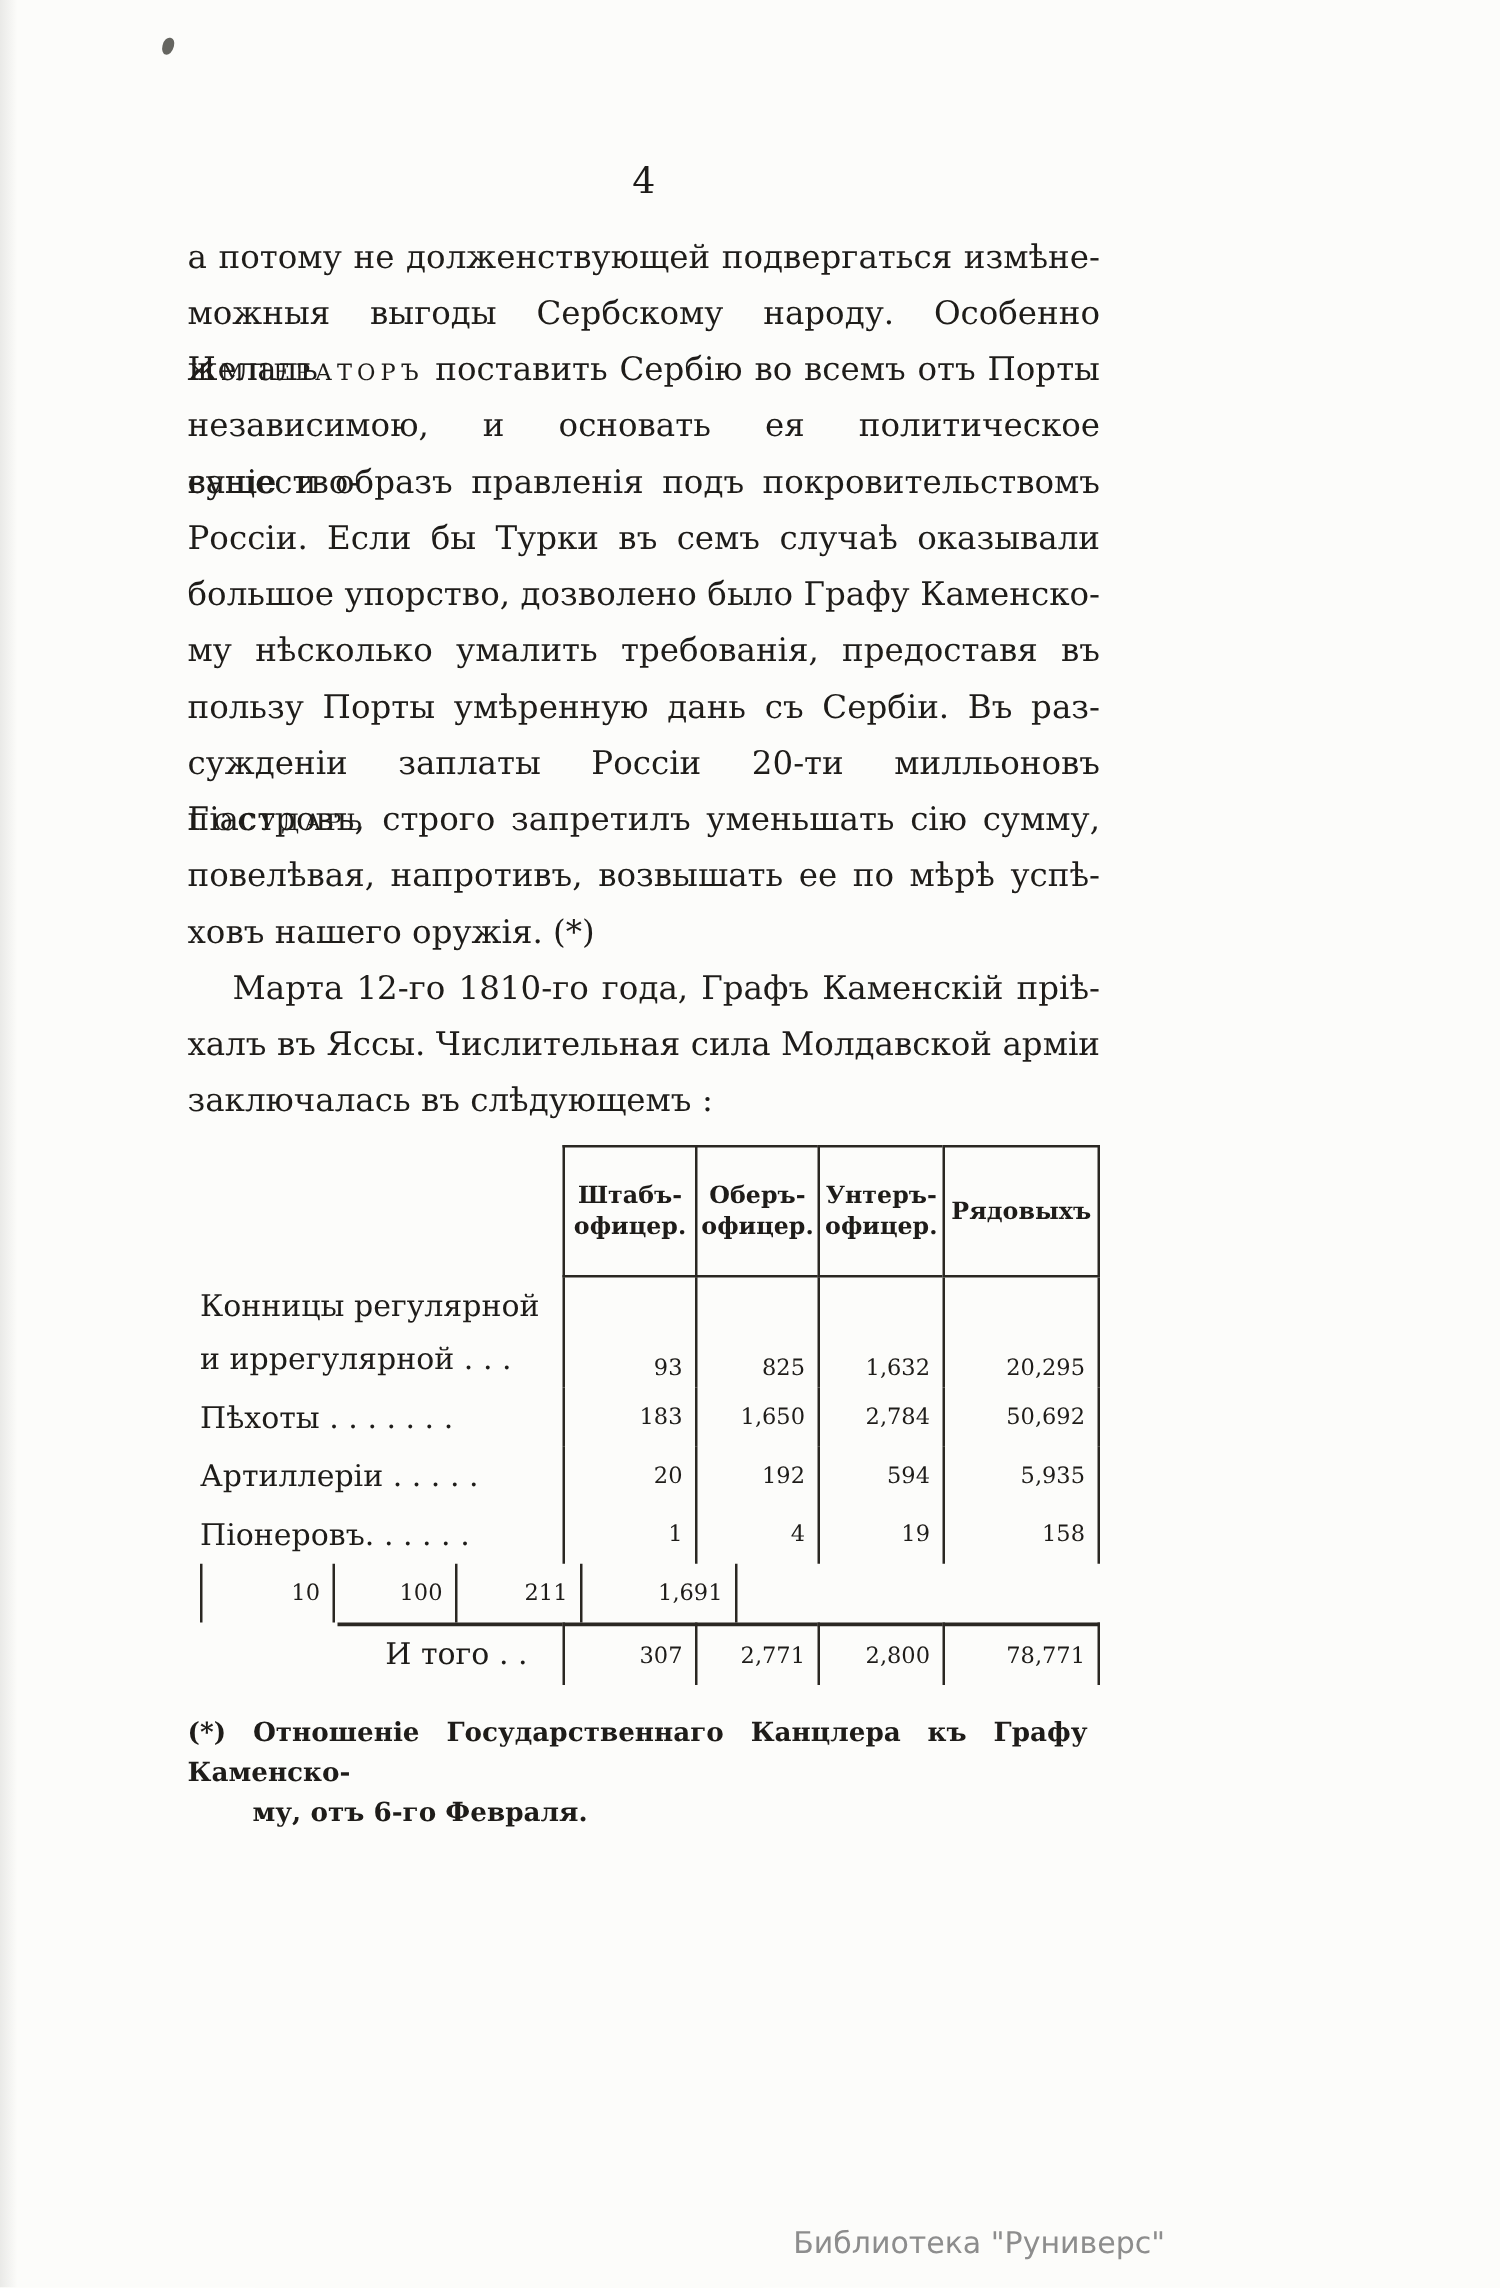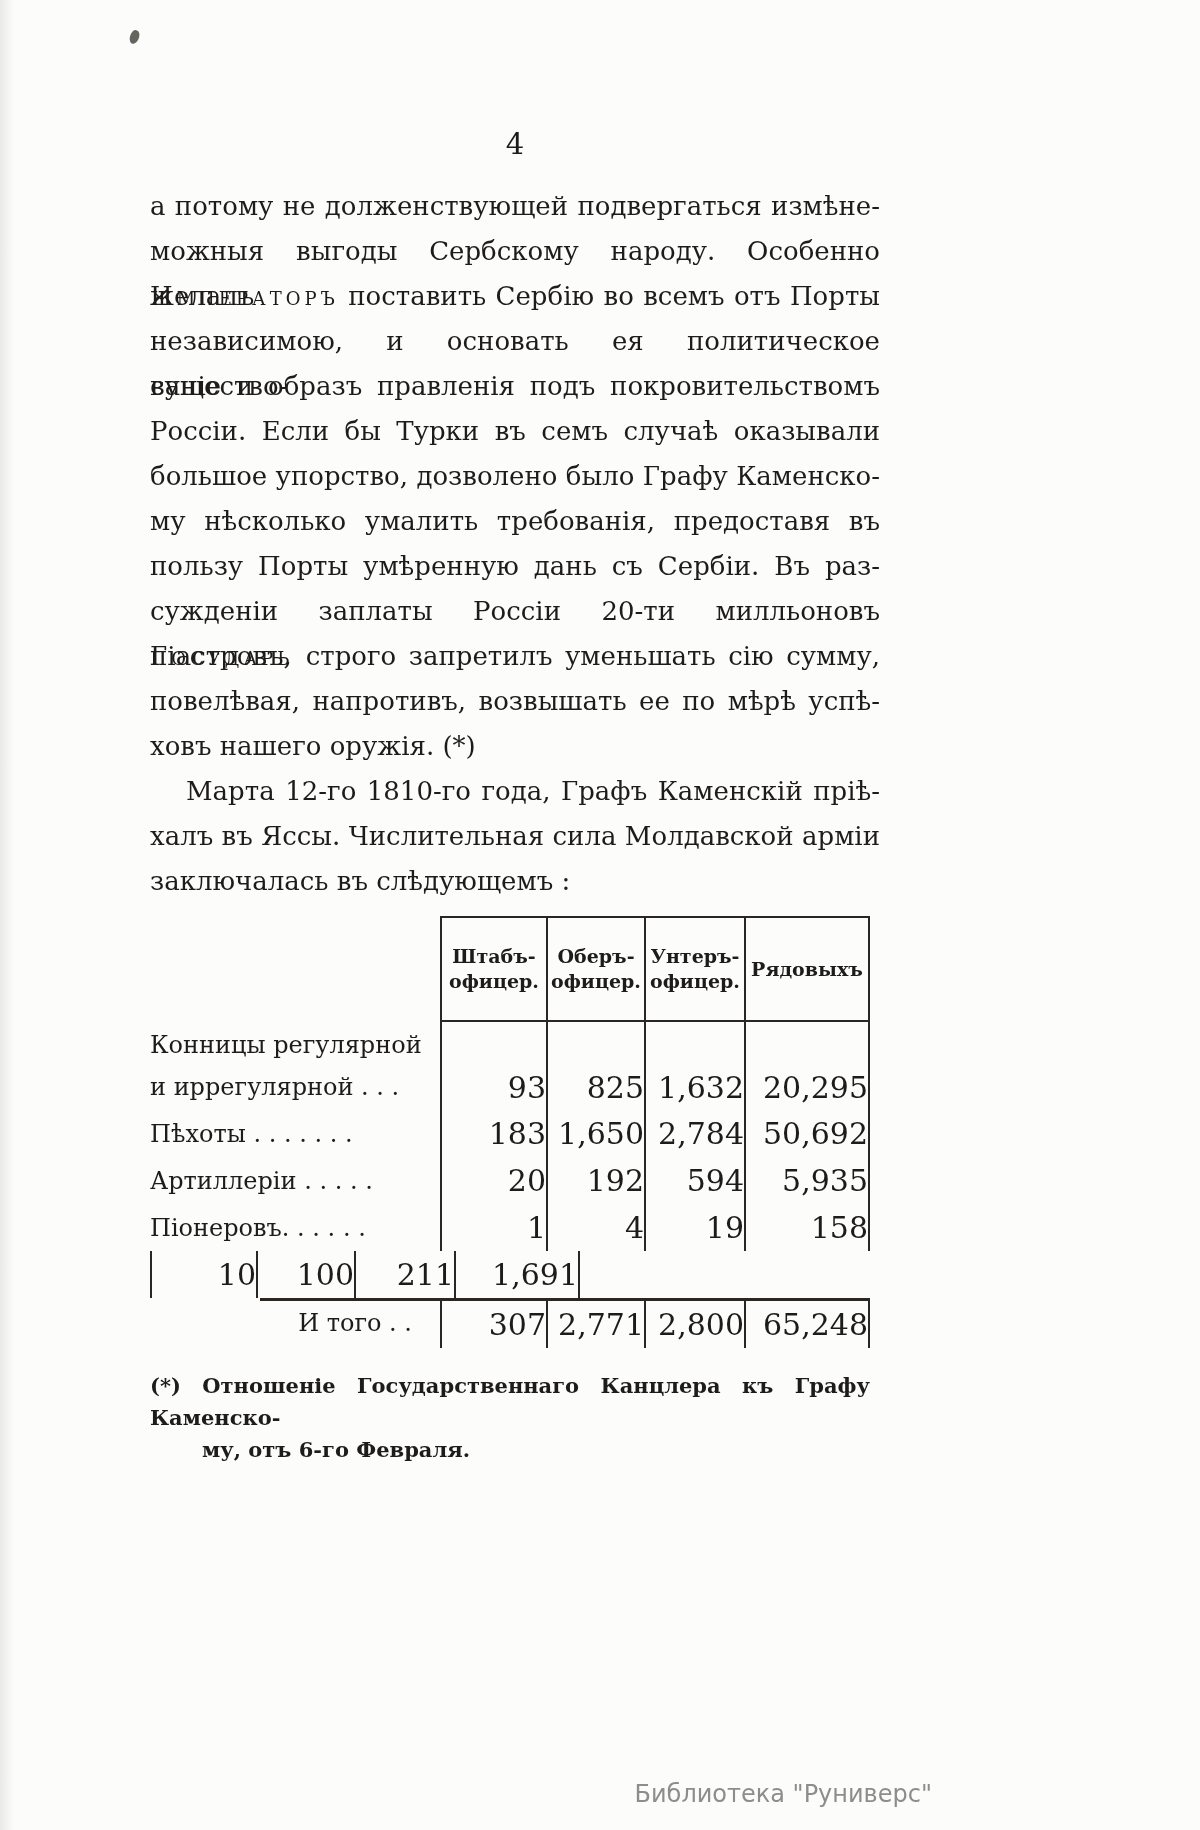--- a/index.html
+++ b/index.html
@@ -29,21 +29,21 @@
   .content { position: absolute; left: 150px; top: 126px; width: 730px; }
 
   .page-number { text-align: center; font-size: 29px; line-height: 36px; margin-bottom: 22px; }
 
   .line { font-size: 26px; height: 45px; line-height: 45px; }
   .line.just { text-align: justify; text-align-last: justify; }
   .line.indent { text-indent: 36px; }
   .spaced { font-variant: small-caps; letter-spacing: 4px; }
 
   
-  .army-table { margin-top: 12px; width: 720px; }
+  .army-table { margin-top: 12px; margin-left: 10px; width: 720px; }
   .trow { display: flex; }
   .tcell { flex: none; }
   .c0 { width: 290px; }
   .c1 { width: 106px; }
   .c2 { width: 98px; }
   .c3 { width: 100px; }
   .c4 { width: 126px; }
 
   .hcell {
     border-left: 2px solid var(--rule, #2a2722);
@@ -56,21 +56,21 @@
   .hcell.last { border-right: 2px solid var(--rule, #2a2722); }
 
   .body-row { height: 47px; }
   .body-row.tall { height: 88px; }
   .label { font-size: 24px; display: flex; align-items: center; }
   .tall .label { flex-direction: column; align-items: flex-start; justify-content: flex-end; padding-bottom: 2px; }
   .tall .label div { line-height: 42px; }
   .num {
     border-left: 2px solid var(--rule, #2a2722);
     display: flex; align-items: center; justify-content: flex-end;
-    font-size: 30px;
+    padding-right: 10px; font-size: 18px;
   }
   .num.last { border-right: 2px solid var(--rule, #2a2722); }
   .tall .num { align-items: flex-end; padding-bottom: 5px; }
 
   .total-row { height: 50px; }
   .total-row .num { border-top: 3px solid var(--rule, #2a2722); }
   .total-row .label {
     position: relative; justify-content: flex-end; padding-right: 28px;
   }
   .total-row .label::before {
@@ -178,21 +178,21 @@
           <div class="tcell num c1">10</div>
           <div class="tcell num c2">100</div>
           <div class="tcell num c3">211</div>
           <div class="tcell num c4 last">1,691</div>
         </div>
         <div class="trow total-row">
           <div class="tcell c0 label">И того . .</div>
           <div class="tcell num c1">307</div>
           <div class="tcell num c2">2,771</div>
           <div class="tcell num c3">2,800</div>
-          <div class="tcell num c4 last">65,248</div>
+          <div class="tcell num c4 last">78,771</div>
         </div>
       </div>
 
     <div class="footnote">
       <div class="fn-line-first">(*) Отношеніе Государственнаго Канцлера къ Графу Каменско-</div>
       <div class="fn-line-rest">му, отъ 6-го Февраля.</div>
     </div>
   </div>
 
   <div class="watermark">Библиотека "Руниверс"</div>

